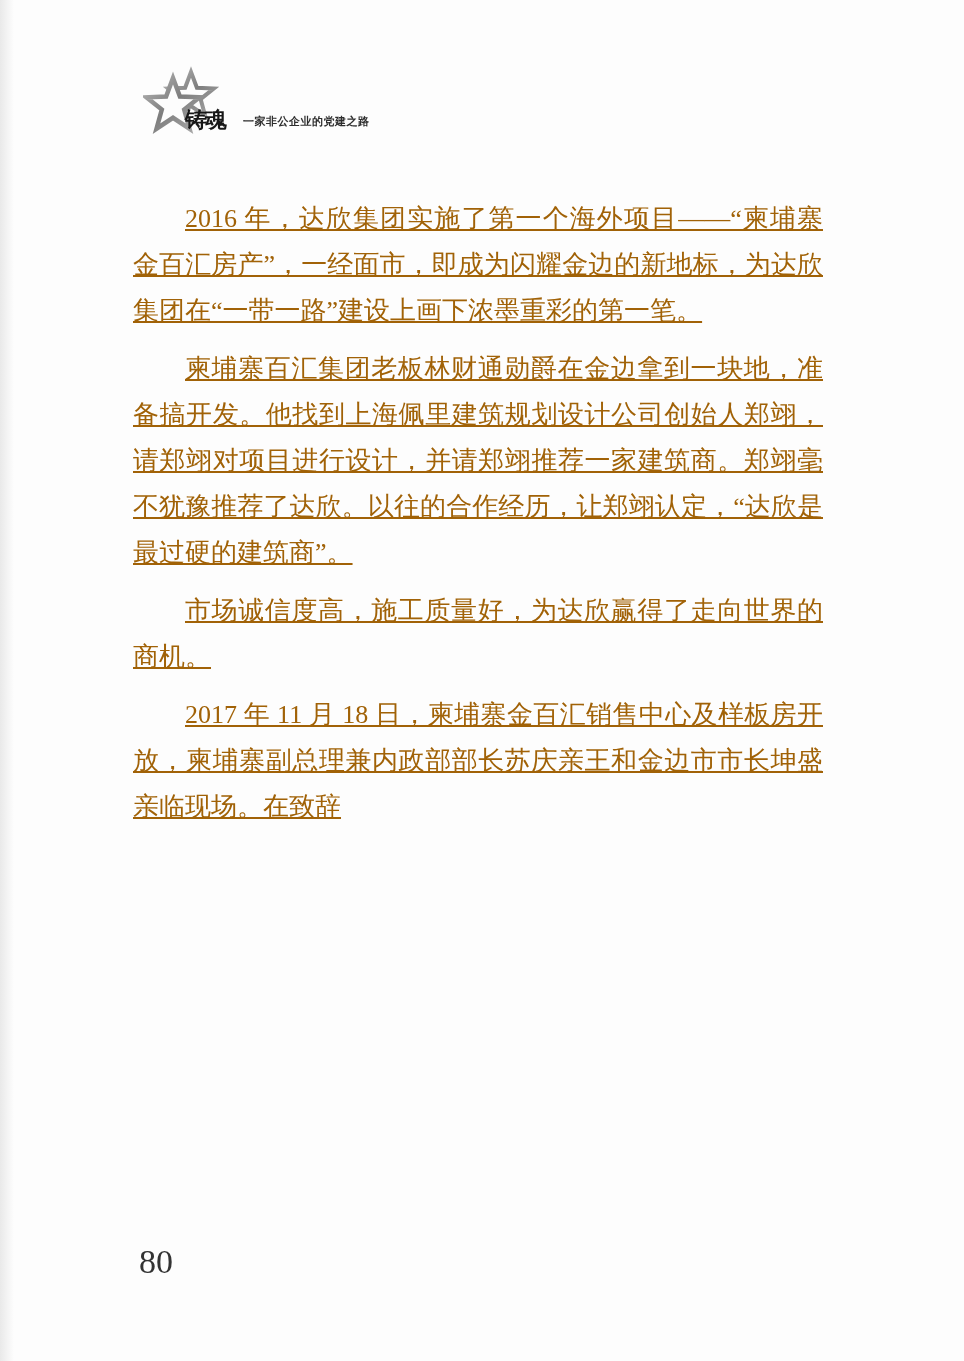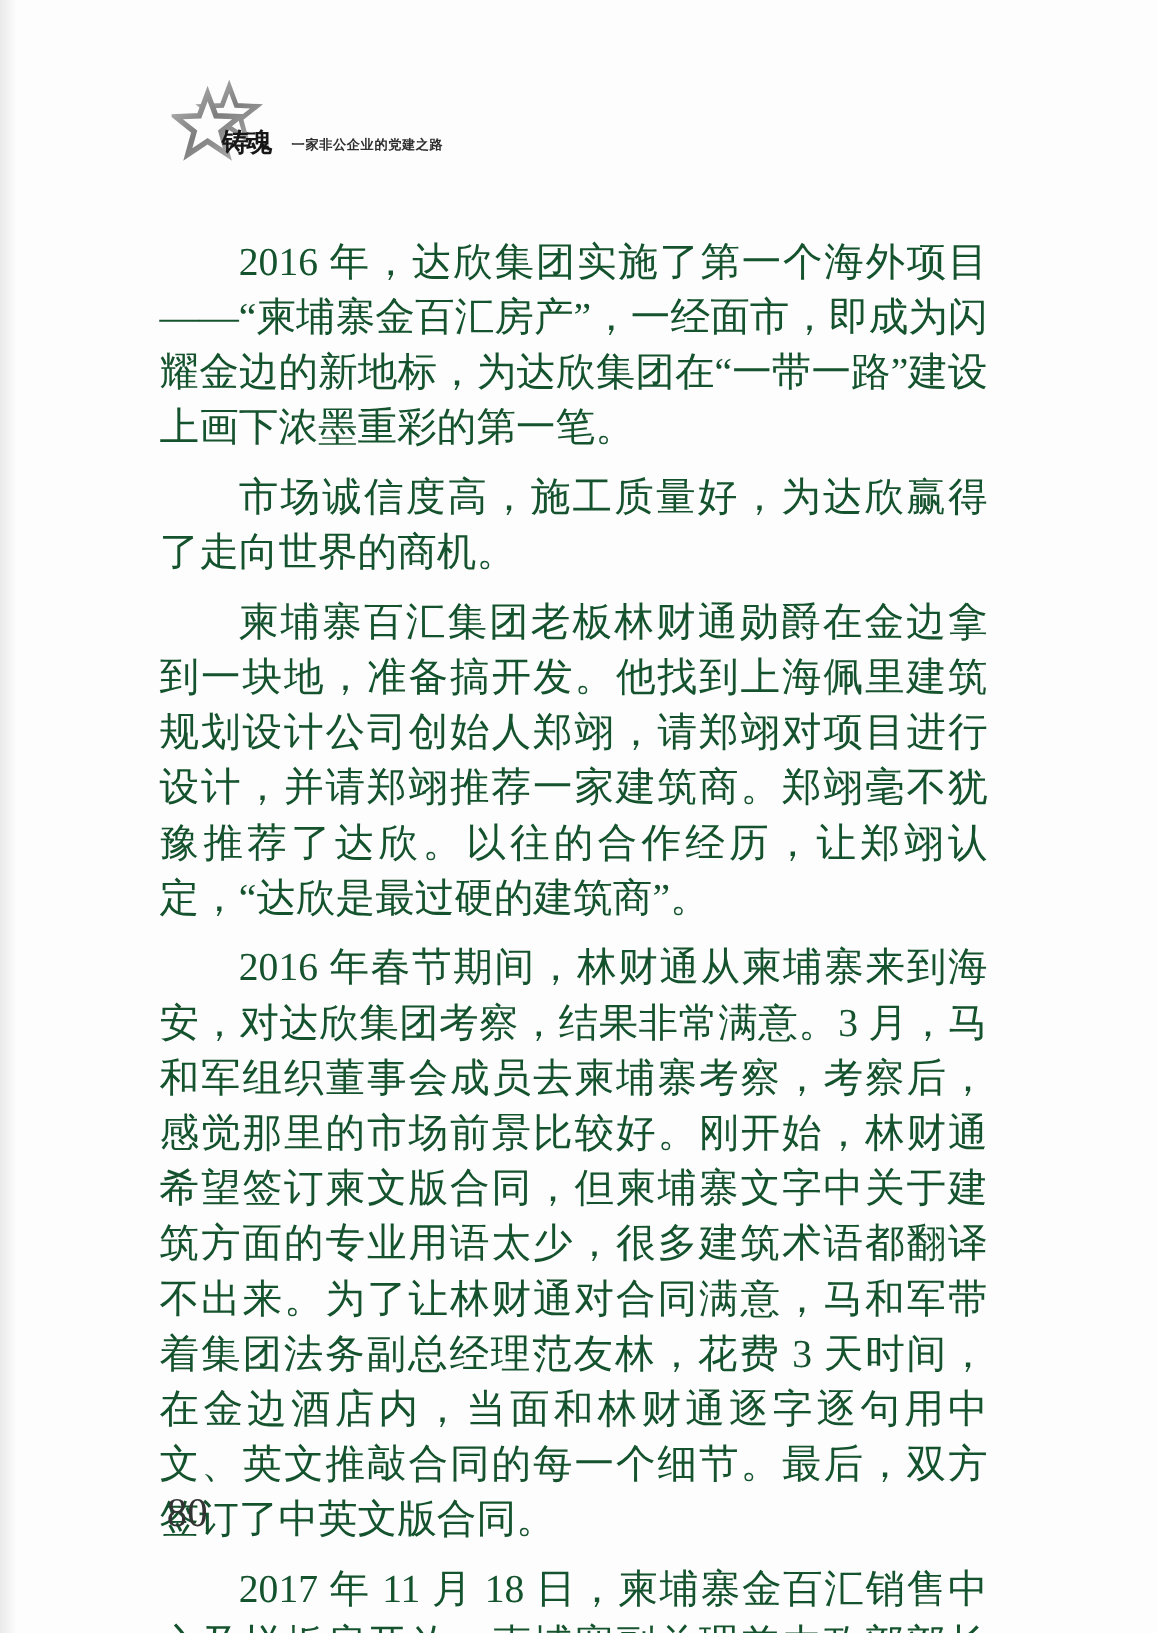--- a/index.html
+++ b/index.html
@@ -49,26 +49,27 @@
     color: #2e2e2e;
     white-space: nowrap;
   }
   
   .main {
     position: absolute;
     left: 133px; top: 196px;
     width: 690px;
   }
   .main p {
-    font-size: 33px;
+    font-size: 26px;
     line-height: 46px;
     text-align: justify;
     text-indent: 2em;
     margin: 0 0 12px 0;
-    color: #14532d;
+    color: #a16207;
+    text-decoration: underline;
   }
   
   .page-number {
     position: absolute;
     left: 139px; top: 1246px;
     font-size: 34px;
     line-height: 32px;
     color: #333333;
   }
 </style>
@@ -91,20 +92,19 @@
       <polygon points="48,6 53.9,21.8 70.8,22.6 57.6,33.1 62.1,49.4 48,40.1 33.9,49.4 38.4,33.1 25.2,22.6 42.1,21.8" fill="#fdfdfd" stroke="url(#metal)" stroke-width="4" stroke-linejoin="miter"></polygon>
 
       <polygon points="30,12 36.9,30.5 56.6,31.3 41.2,43.6 46.5,62.7 30,51.8 13.5,62.7 18.8,43.6 3.4,31.3 23.1,30.5" fill="#fdfdfd" stroke="url(#metal)" stroke-width="4.5" stroke-linejoin="miter"></polygon>
     </svg>
     <div class="logo-title">铸魂</div>
     <div class="logo-subtitle">一家非公企业的党建之路</div>
   </div>
 
   <div class="main">
     <p>2016 年，达欣集团实施了第一个海外项目——“柬埔寨金百汇房产”，一经面市，即成为闪耀金边的新地标，为达欣集团在“一带一路”建设上画下浓墨重彩的第一笔。</p>
+    <p>柬埔寨百汇集团老板林财通勋爵在金边拿到一块地，准备搞开发。他找到上海佩里建筑规划设计公司创始人郑翊，请郑翊对项目进行设计，并请郑翊推荐一家建筑商。郑翊毫不犹豫推荐了达欣。以往的合作经历，让郑翊认定，“达欣是最过硬的建筑商”。</p>
     <p>市场诚信度高，施工质量好，为达欣赢得了走向世界的商机。</p>
-    <p>柬埔寨百汇集团老板林财通勋爵在金边拿到一块地，准备搞开发。他找到上海佩里建筑规划设计公司创始人郑翊，请郑翊对项目进行设计，并请郑翊推荐一家建筑商。郑翊毫不犹豫推荐了达欣。以往的合作经历，让郑翊认定，“达欣是最过硬的建筑商”。</p>
-    <p>2016 年春节期间，林财通从柬埔寨来到海安，对达欣集团考察，结果非常满意。3 月，马和军组织董事会成员去柬埔寨考察，考察后，感觉那里的市场前景比较好。刚开始，林财通希望签订柬文版合同，但柬埔寨文字中关于建筑方面的专业用语太少，很多建筑术语都翻译不出来。为了让林财通对合同满意，马和军带着集团法务副总经理范友林，花费 3 天时间，在金边酒店内，当面和林财通逐字逐句用中文、英文推敲合同的每一个细节。最后，双方签订了中英文版合同。</p>
     <p>2017 年 11 月 18 日，柬埔寨金百汇销售中心及样板房开放，柬埔寨副总理兼内政部部长苏庆亲王和金边市市长坤盛亲临现场。在致辞</p>
   </div>
 
   <div class="page-number">80</div>
 </div>
 
 </body></html>

